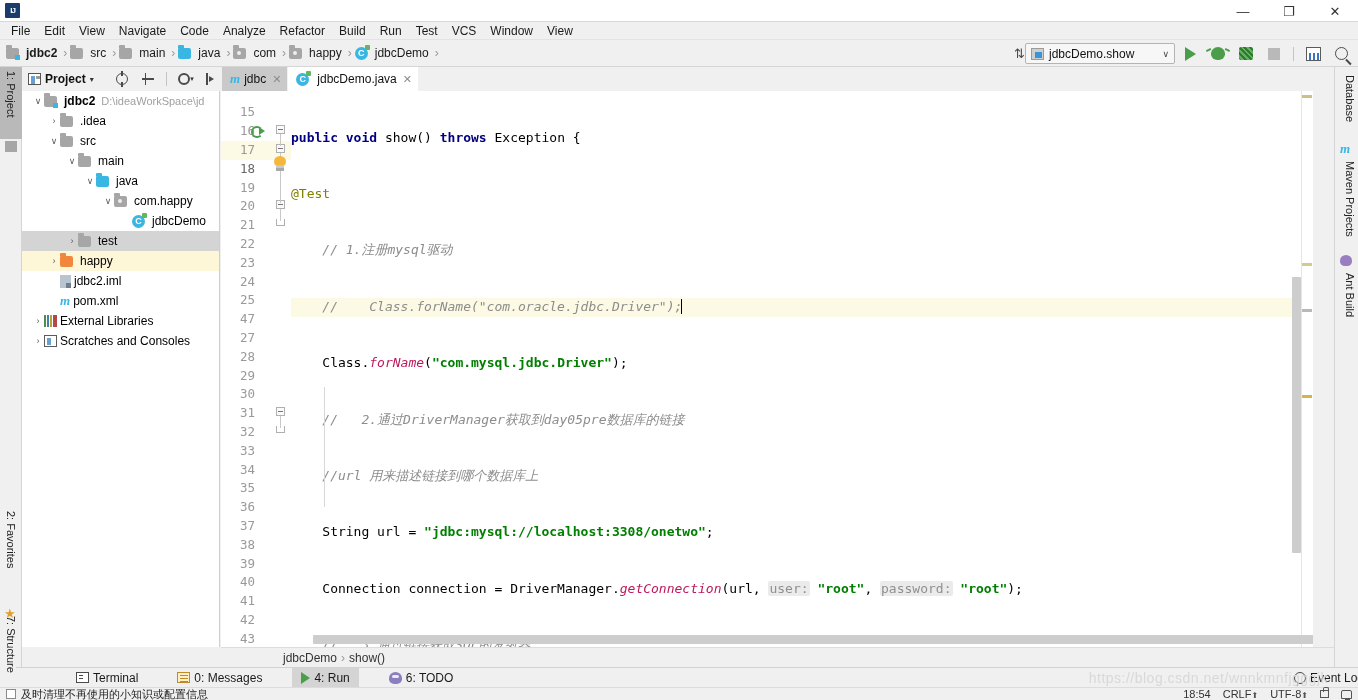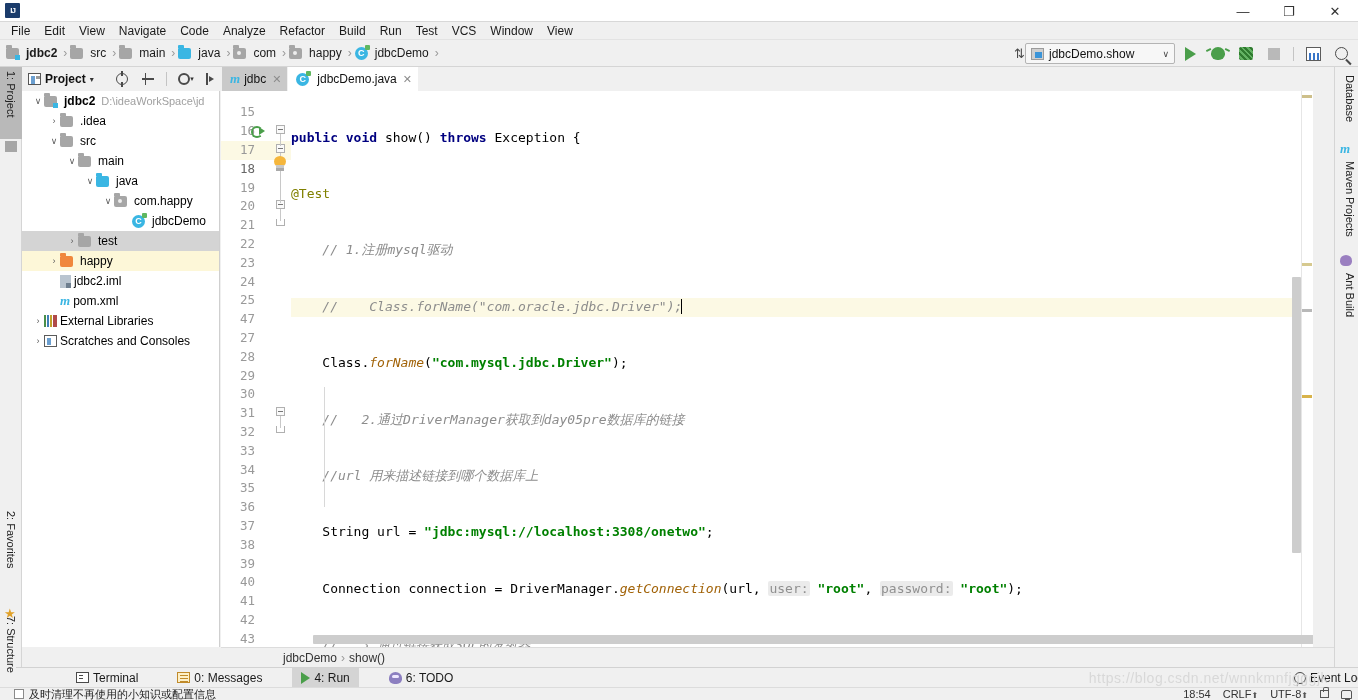--- a/index.html
+++ b/index.html
@@ -205,21 +205,21 @@
   .code{
     position:absolute; left:70px; top:0; width:1022px; height:556px;
     font-family:"DejaVu Sans Mono", monospace; font-size:13px;
     line-height:18.8px; white-space:pre;
   }
   .cl{ height:18.8px; white-space:pre; position:relative; }
   .cl.cur{ background:#fcf9e4; }
   .kw{ color:#000080; font-weight:bold; }
   .cm{ color:#8c8c8c; font-style:italic; }
   .st{ color:#008000; font-weight:bold; }
-  .fn{ color:#a16207; font-style:italic; }
+  .fn{ color:#be185d; font-style:italic; }
   .an{ color:#808000; }
   .hint{ background:#ebebeb; color:#909090; font-style:normal; border-radius:2px; padding:0 1px;}
   .caretbar{
     display:inline-block; width:1px; height:15px; background:#000;
     vertical-align:-3px; margin-left:-1px;
   }
   .indentguide{ position:absolute; width:1px; background:#d8d8d8; left:70px;}
 
   
   .markgut{
@@ -265,21 +265,21 @@
     position:absolute; right:10px; top:0; height:20px; display:flex; align-items:center; gap:4px;
     font-size:12px; color:#1a1a1a;
   }
   .bell-ic{ width:12px;height:12px;border:1.4px solid #4a4a4a;border-radius:50%;position:relative;}
   .bell-ic:after{content:"";position:absolute;left:2px;bottom:-4px;width:4px;height:4px;border-left:1.4px solid #4a4a4a;transform:rotate(20deg);}
 
   
   .statusbar{
     position:absolute; left:0; top:687px; width:1358px; height:13px;
     background:#f0f0f0; display:flex; align-items:center;
-    font-size:11px; color:#333; border-top:1px solid #dcdcdc;padding-left:8px;
+    font-size:11px; color:#333; border-top:1px solid #dcdcdc;
   }
   .sb-check{ width:10px;height:10px;border:1px solid #8a8a8a;background:#fff;margin-left:6px;margin-right:5px;flex:none;}
   .sb-msg{ font-size:11px; color:#222; white-space:nowrap;}
   .sb-right{ position:absolute; right:6px; display:flex; align-items:center; gap:12px; font-size:11px;}
   .sb-lock{ width:9px;height:8px;border:1.2px solid #555;position:relative;}
   .sb-lock:before{content:"";position:absolute;left:2px;top:-4px;width:4px;height:4px;border:1.2px solid #555;border-bottom:none;border-radius:2px 2px 0 0;}
   .sb-plug{ width:11px;height:9px;border:1.2px solid #555;border-radius:2px 2px 0 0;position:relative;}
   .sb-plug:after{content:"";position:absolute;left:3px;bottom:-3px;width:5px;height:3px;background:#555;}
   .sb-up{ font-size:8px; color:#555;}
 

